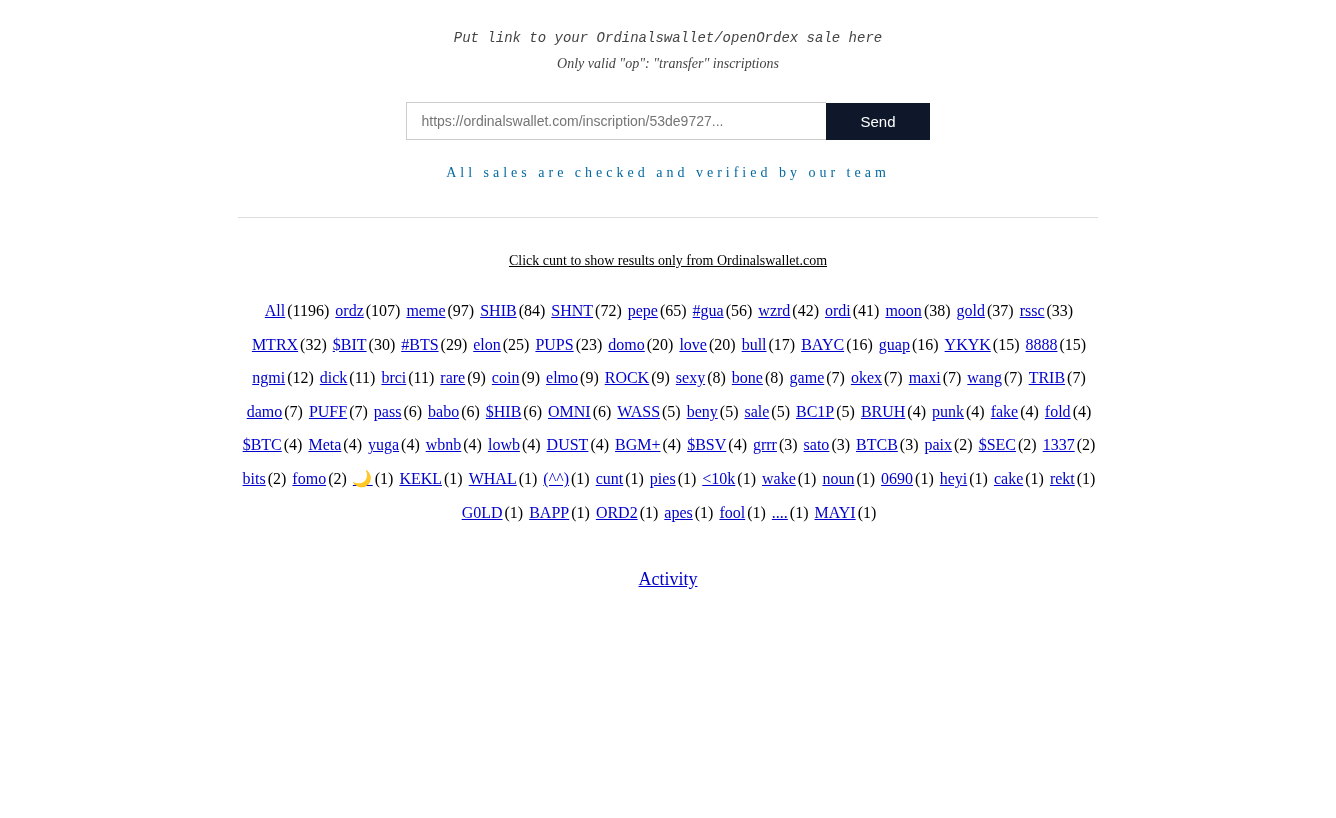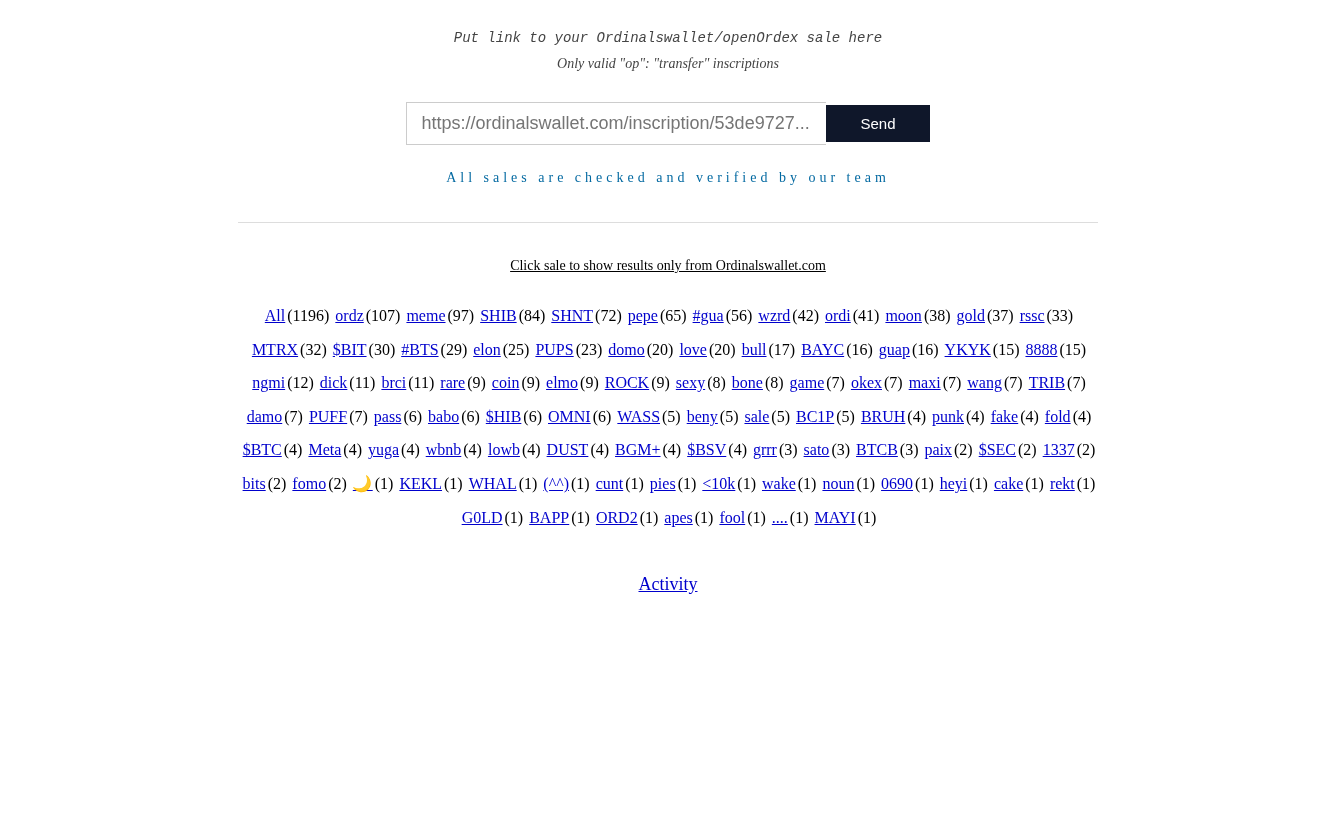--- a/index.html
+++ b/index.html
@@ -50,21 +50,21 @@
       display: flex;
       justify-content: center;
       align-items: center;
       gap: 0;
       margin-bottom: 25px;
     }
 
     .url-input {
       width: 420px;
       padding: 10px 14px;
-      font-size: 18px;
+      font-size: 14px;
       border: 1px solid #ccc;
       border-right: none;
       outline: none;
       color: #888;
     }
 
     .send-button {
       padding: 10px 34px;
       background: #0f172a;
       color: #fff;
@@ -126,21 +126,21 @@
 
   <div class="input-row">
     <input class="url-input" type="text" placeholder="https://ordinalswallet.com/inscription/53de9727..." style="">
     <button class="send-button">Send</button>
   </div>
 
   <p class="verified-text">All sales are checked and verified by our team</p>
 
   <hr class="divider">
 
-  <a class="filter-link">Click sale to show results only from Ordinalswallet.com</a>
+  <a class="filter-link">Click cunt to show results only from Ordinalswallet.com</a>
 
   <div class="tags-container" id="tags-container">
   <a href="#">All</a><span>(1196) </span> <a href="#">ordz</a><span>(107) </span> <a href="#">meme</a><span>(97) </span> <a href="#">SHIB</a><span>(84) </span> <a href="#">SHNT</a><span>(72) </span> <a href="#">pepe</a><span>(65) </span> <a href="#">#gua</a><span>(56) </span> <a href="#">wzrd</a><span>(42) </span> <a href="#">ordi</a><span>(41) </span> <a href="#">moon</a><span>(38) </span> <a href="#">gold</a><span>(37) </span> <a href="#">rssc</a><span>(33) </span> <a href="#">MTRX</a><span>(32) </span> <a href="#">$BIT</a><span>(30) </span> <a href="#">#BTS</a><span>(29) </span> <a href="#">elon</a><span>(25) </span> <a href="#">PUPS</a><span>(23) </span> <a href="#">domo</a><span>(20) </span> <a href="#">love</a><span>(20) </span> <a href="#">bull</a><span>(17) </span> <a href="#">BAYC</a><span>(16) </span> <a href="#">guap</a><span>(16) </span> <a href="#">YKYK</a><span>(15) </span> <a href="#">8888</a><span>(15) </span> <a href="#">ngmi</a><span>(12) </span> <a href="#">dick</a><span>(11) </span> <a href="#">brci</a><span>(11) </span> <a href="#">rare</a><span>(9) </span> <a href="#">coin</a><span>(9) </span> <a href="#">elmo</a><span>(9) </span> <a href="#">ROCK</a><span>(9) </span> <a href="#">sexy</a><span>(8) </span> <a href="#">bone</a><span>(8) </span> <a href="#">game</a><span>(7) </span> <a href="#">okex</a><span>(7) </span> <a href="#">maxi</a><span>(7) </span> <a href="#">wang</a><span>(7) </span> <a href="#">TRIB</a><span>(7) </span> <a href="#">damo</a><span>(7) </span> <a href="#">PUFF</a><span>(7) </span> <a href="#">pass</a><span>(6) </span> <a href="#">babo</a><span>(6) </span> <a href="#">$HIB</a><span>(6) </span> <a href="#">OMNI</a><span>(6) </span> <a href="#">WASS</a><span>(5) </span> <a href="#">beny</a><span>(5) </span> <a href="#">sale</a><span>(5) </span> <a href="#">BC1P</a><span>(5) </span> <a href="#">BRUH</a><span>(4) </span> <a href="#">punk</a><span>(4) </span> <a href="#">fake</a><span>(4) </span> <a href="#">fold</a><span>(4) </span> <a href="#">$BTC</a><span>(4) </span> <a href="#">Meta</a><span>(4) </span> <a href="#">yuga</a><span>(4) </span> <a href="#">wbnb</a><span>(4) </span> <a href="#">lowb</a><span>(4) </span> <a href="#">DUST</a><span>(4) </span> <a href="#">BGM+</a><span>(4) </span> <a href="#">$BSV</a><span>(4) </span> <a href="#">grrr</a><span>(3) </span> <a href="#">sato</a><span>(3) </span> <a href="#">BTCB</a><span>(3) </span> <a href="#">paix</a><span>(2) </span> <a href="#">$SEC</a><span>(2) </span> <a href="#">1337</a><span>(2) </span> <a href="#">bits</a><span>(2) </span> <a href="#">fomo</a><span>(2) </span> <a href="#">🌙</a><span>(1) </span> <a href="#">KEKL</a><span>(1) </span> <a href="#">WHAL</a><span>(1) </span> <a href="#">(^^)</a><span>(1) </span> <a href="#">cunt</a><span>(1) </span> <a href="#">pies</a><span>(1) </span> <a href="#">&lt;10k</a><span>(1) </span> <a href="#">wake</a><span>(1) </span> <a href="#">noun</a><span>(1) </span> <a href="#">0690</a><span>(1) </span> <a href="#">heyi</a><span>(1) </span> <a href="#">cake</a><span>(1) </span> <a href="#">rekt</a><span>(1) </span> <a href="#">G0LD</a><span>(1) </span> <a href="#">BAPP</a><span>(1) </span> <a href="#">ORD2</a><span>(1) </span> <a href="#">apes</a><span>(1) </span> <a href="#">fool</a><span>(1) </span> <a href="#">....</a><span>(1) </span> <a href="#">MAYI</a><span>(1) </span> </div>
 
   <div style="margin-top: 20px; text-align: center;">
     <a class="activity-link">Activity</a>
   </div>
 </div>
 
 </body></html>

